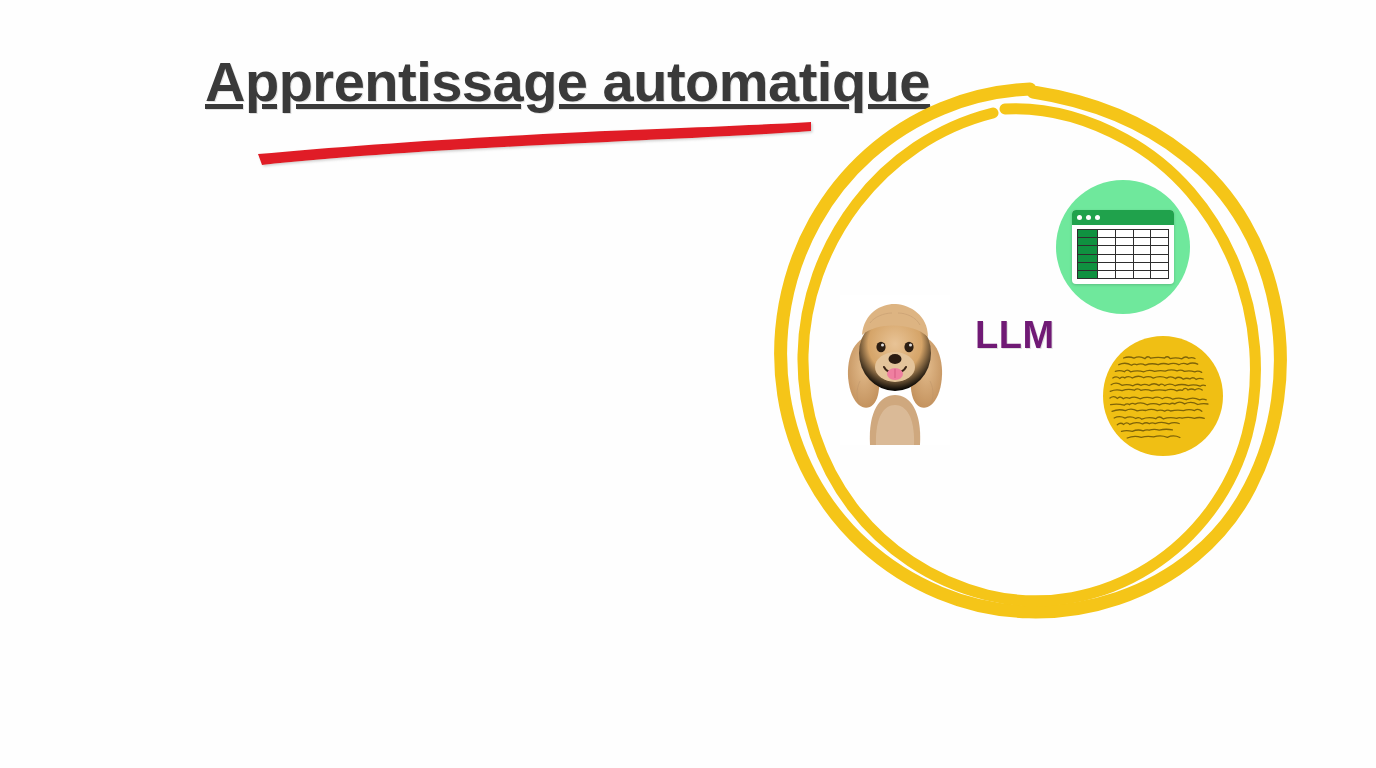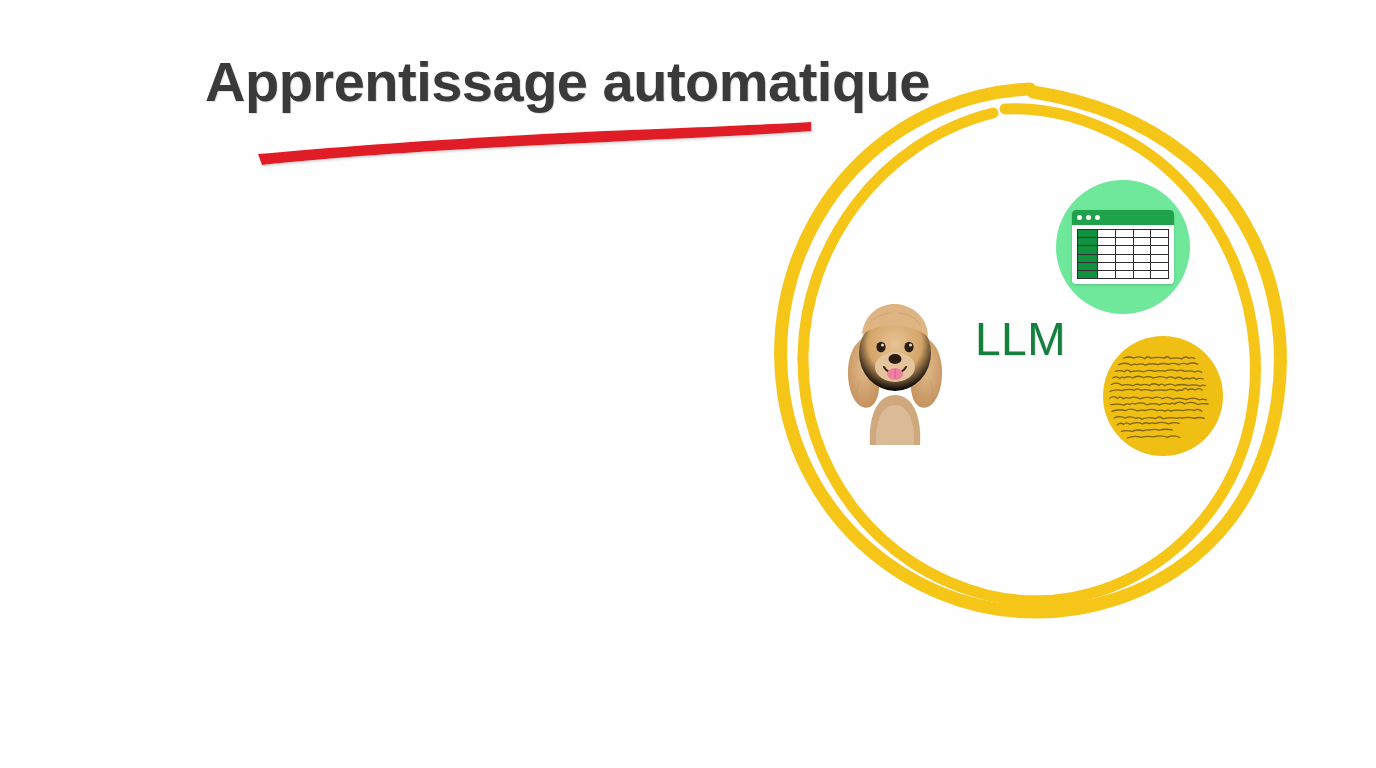--- a/index.html
+++ b/index.html
@@ -33,20 +33,21 @@
     top: 0;
     margin: 0;
     font-family: "Liberation Sans", sans-serif;
     font-size: 56px;
     font-weight: 700;
     letter-spacing: -0.5px;
     color: #3a3a3a;
     white-space: nowrap;
     line-height: 1.15;
     text-shadow: 1px 1px 0 rgba(120,120,120,0.22);
+    text-decoration: underline;
   }
   #title-underline {
     position: absolute;
     left: 50px;
     top: 70px;
     width: 560px;
     height: 50px;
     overflow: visible;
   }
 
@@ -72,24 +73,24 @@
   }
   #dog-photo svg { display: block; }
 
   
   #llm-label {
     position: absolute;
     left: 975px;
     top: 316px;
     margin: 0;
     font-family: "Liberation Sans", sans-serif;
-    font-size: 46px;
-    font-weight: 400;
+    font-size: 38px;
+    font-weight: 700;
     letter-spacing: 0.5px;
-    color: #15803d;
+    color: #701a75;
     line-height: 1;
     text-shadow: 1px 1px 0 rgba(140,140,140,0.25);
   }
 
   
   #spreadsheet-badge {
     position: absolute;
     left: 1056px;
     top: 180px;
     width: 134px;

